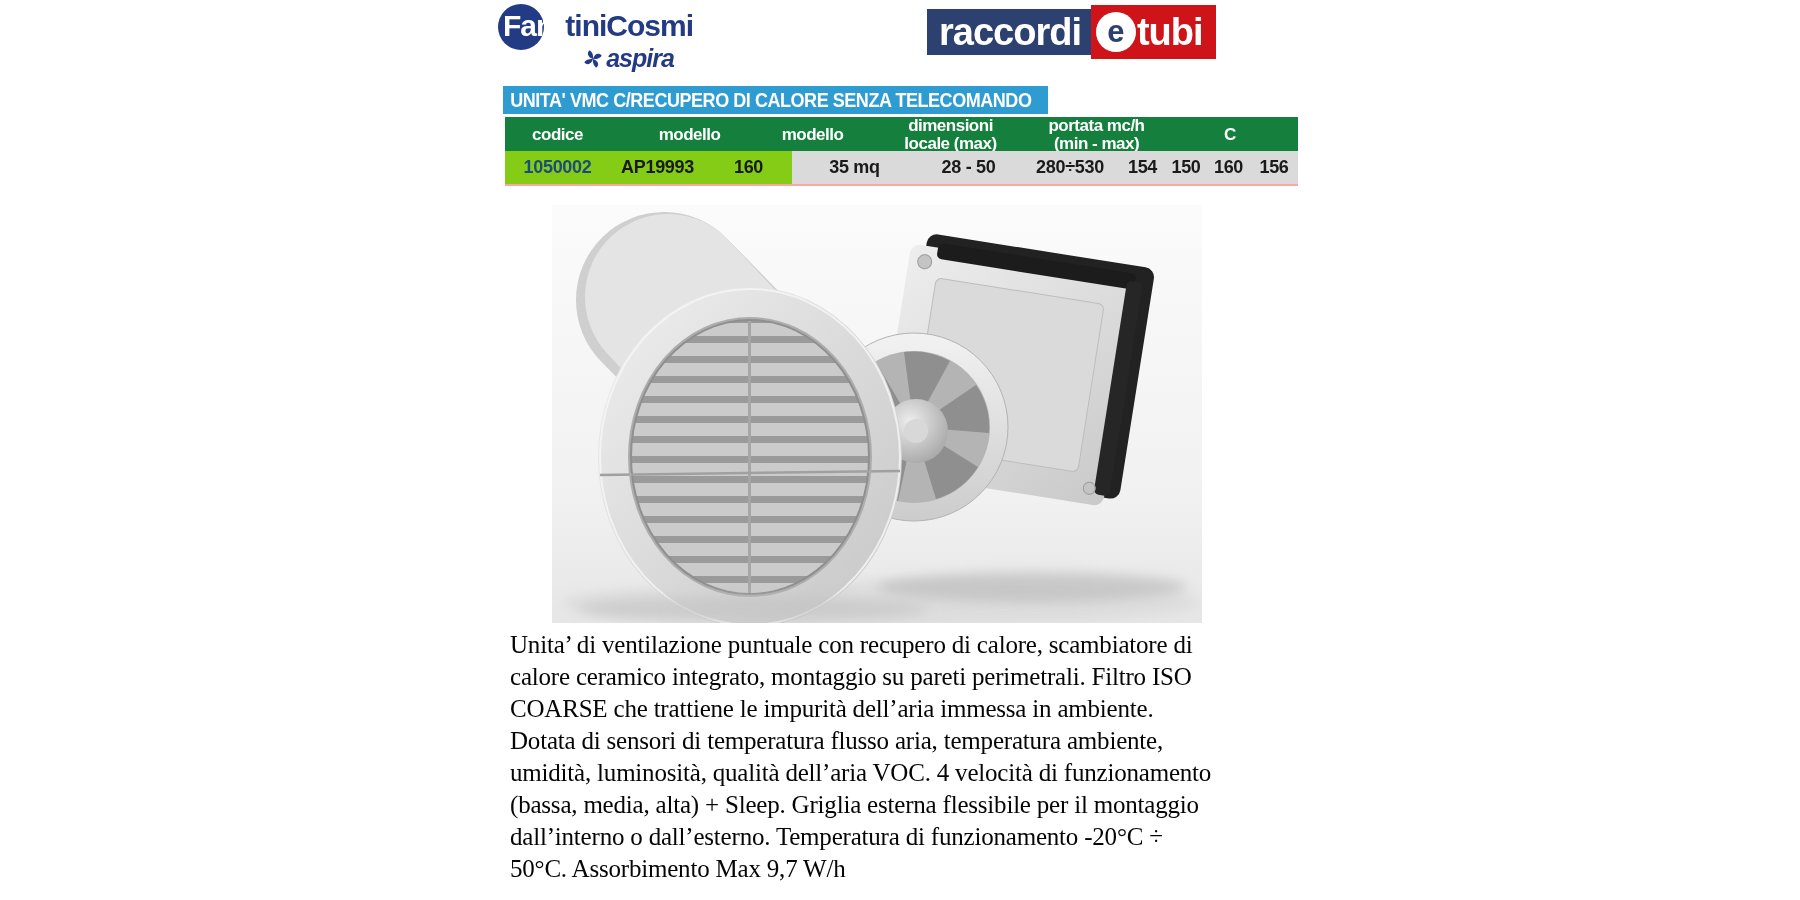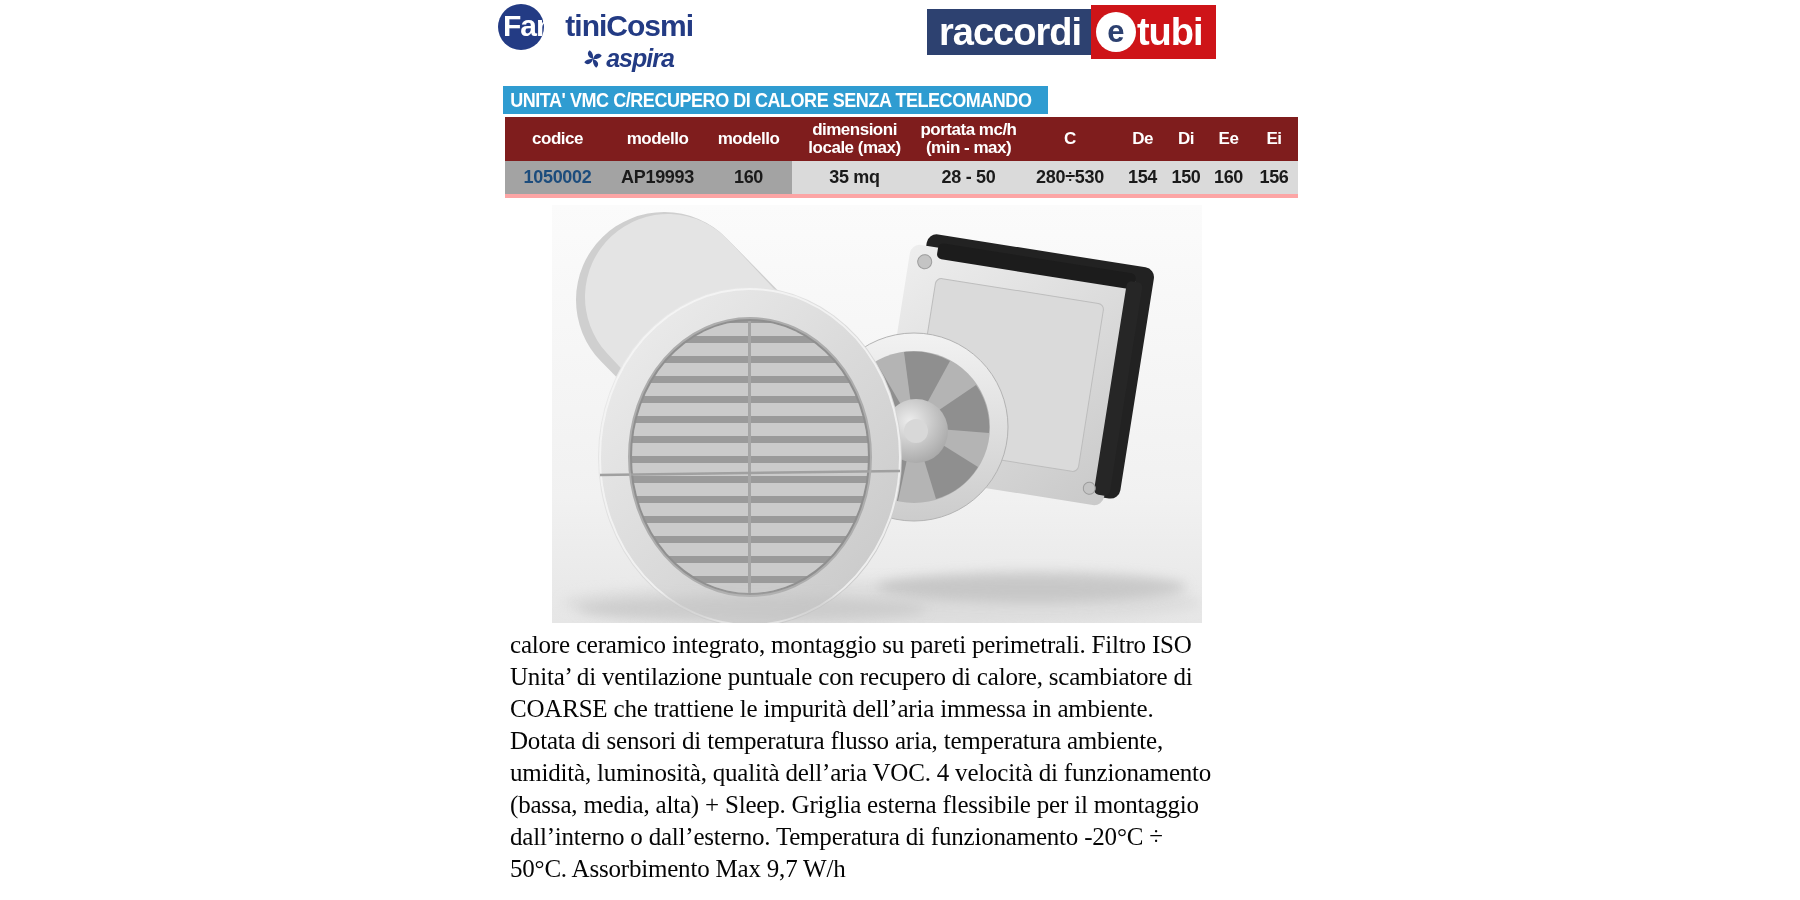--- a/index.html
+++ b/index.html
@@ -27,23 +27,23 @@
 
   
   .title-bar{position:absolute;left:503px;top:86px;width:545px;height:28px;background:#2F9CD1;
              display:flex;align-items:center;}
   .title-bar span{color:#ffffff;font-size:20px;font-weight:bold;white-space:nowrap;
                   transform:scaleX(0.9);transform-origin:left center;padding-left:8px;letter-spacing:-0.5px;}
 
   
   .spec-table{position:absolute;left:505px;top:117px;width:793px;}
   .thead,.trow{display:grid;grid-template-columns:105px 95px 87px 125px 103px 100px 45px 42px 43px 48px;}
-  .thead{background:#7f1d1d;height:44px;align-items:center;}
+  .thead{background:#15803d;height:34px;align-items:center;gap:32px;}
   .thead .cell{color:#ffffff;font-weight:bold;font-size:17px;text-align:center;line-height:1.08;letter-spacing:-0.5px;}
-  .trow{height:33px;border-bottom:4px solid #fca5a5;background:#a3a3a3;}
+  .trow{height:33px;border-bottom:2px solid #fca5a5;background:#84cc16;}
   .trow .cell{display:flex;align-items:center;justify-content:center;font-size:18px;font-weight:bold;
               color:#1a1a1a;height:100%;letter-spacing:-0.3px;}
   .trow .shaded{background:#DADADA;}
   .trow .codice{color:#1C4C7C;}
 
   
   .product{position:absolute;left:552px;top:205px;width:650px;height:418px;}
 
   
   .description{position:absolute;left:510px;top:629px;width:800px;
@@ -206,22 +206,22 @@
         </g>
         <rect x="-2" y="-140" width="3" height="280" fill="#a6a6a6"></rect>
       </g>
       <path d="M-150 18 L150 14" stroke="#a0a0a0" stroke-width="2.5" fill="none"></path>
       <ellipse cx="0" cy="0" rx="121" ry="139" fill="none" stroke="#adadad" stroke-width="2"></ellipse>
     </g>
     <ellipse cx="200" cy="404" rx="175" ry="13" fill="#c2c2c2" opacity="0.6" filter="url(#soft)"></ellipse>
   </svg>
 
   <div class="description">
+    <div>Unita’ di ventilazione puntuale con recupero di calore, scambiatore di</div>
     <div>calore ceramico integrato, montaggio su pareti perimetrali. Filtro ISO</div>
-    <div>Unita’ di ventilazione puntuale con recupero di calore, scambiatore di</div>
     <div>COARSE che trattiene le impurità dell’aria immessa in ambiente.</div>
     <div>Dotata di sensori di temperatura flusso aria, temperatura ambiente,</div>
     <div>umidità, luminosità, qualità dell’aria VOC. 4 velocità di funzionamento</div>
     <div>(bassa, media, alta) + Sleep. Griglia esterna flessibile per il montaggio</div>
     <div>dall’interno o dall’esterno. Temperatura di funzionamento -20°C ÷</div>
     <div>50°C. Assorbimento Max 9,7 W/h</div>
   </div>
 
 </div>
 

